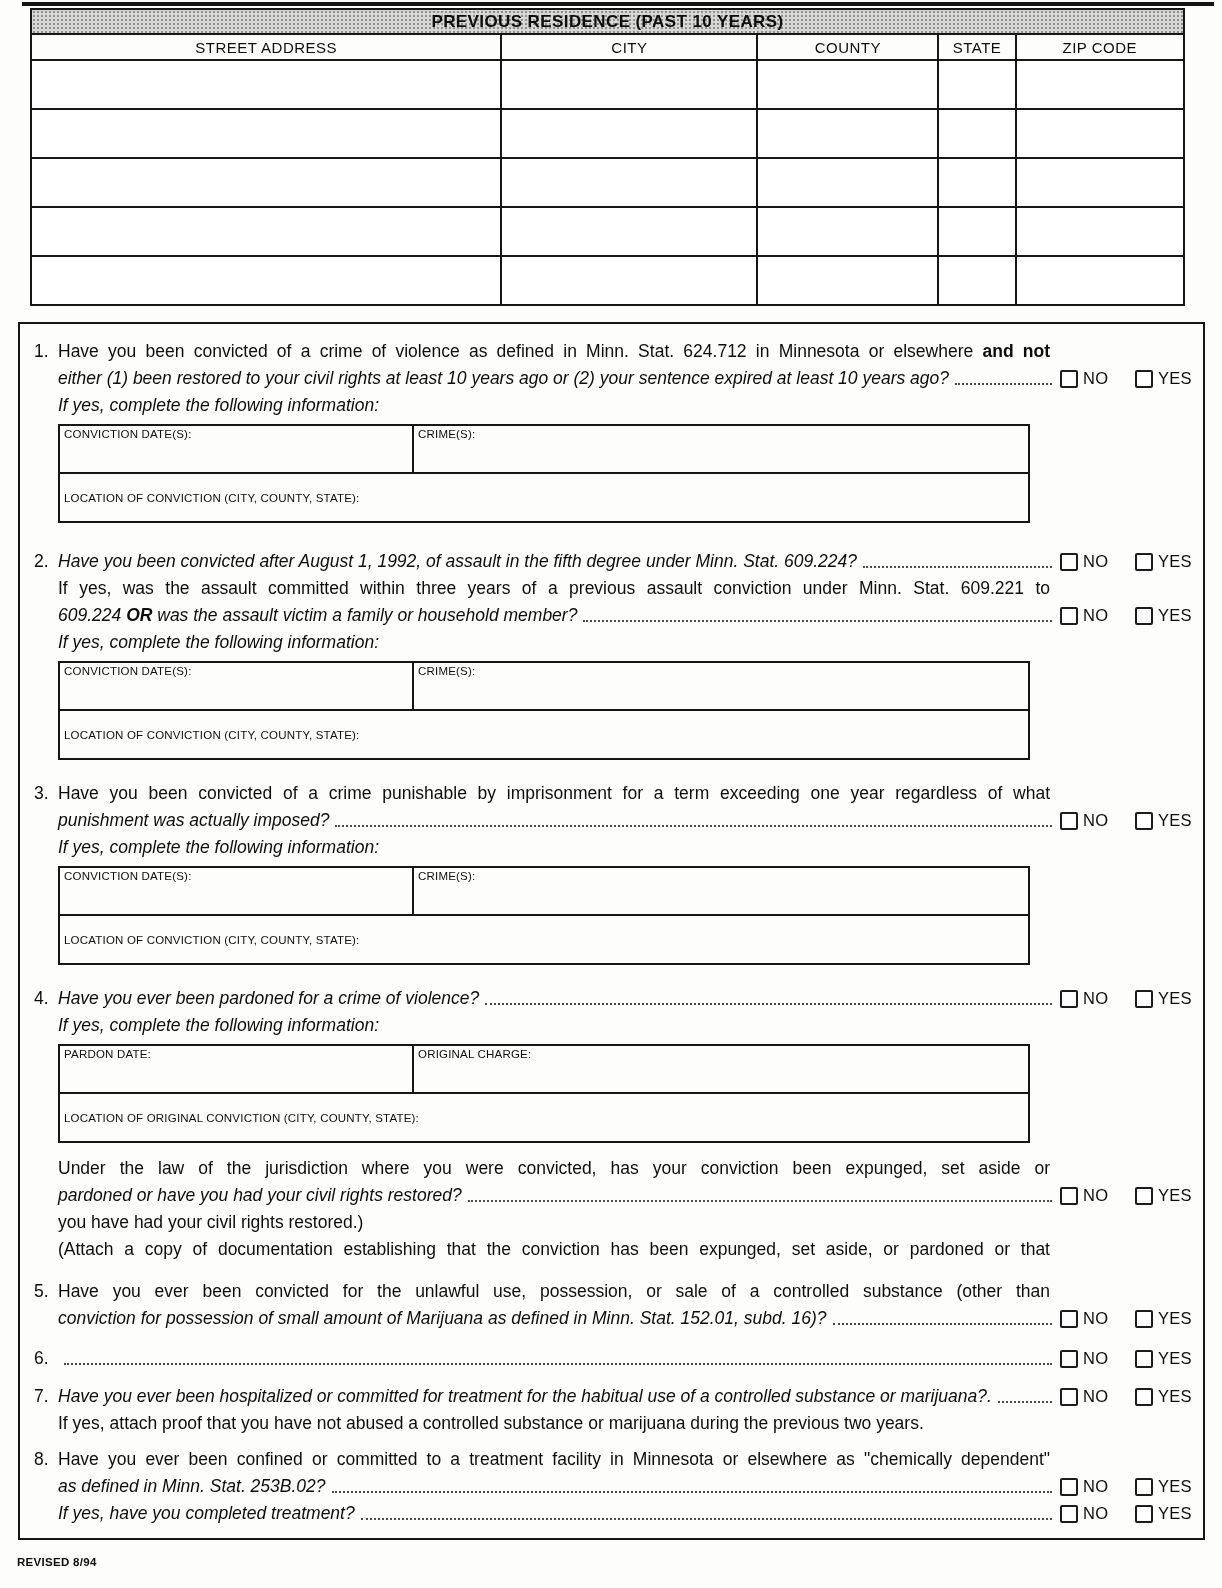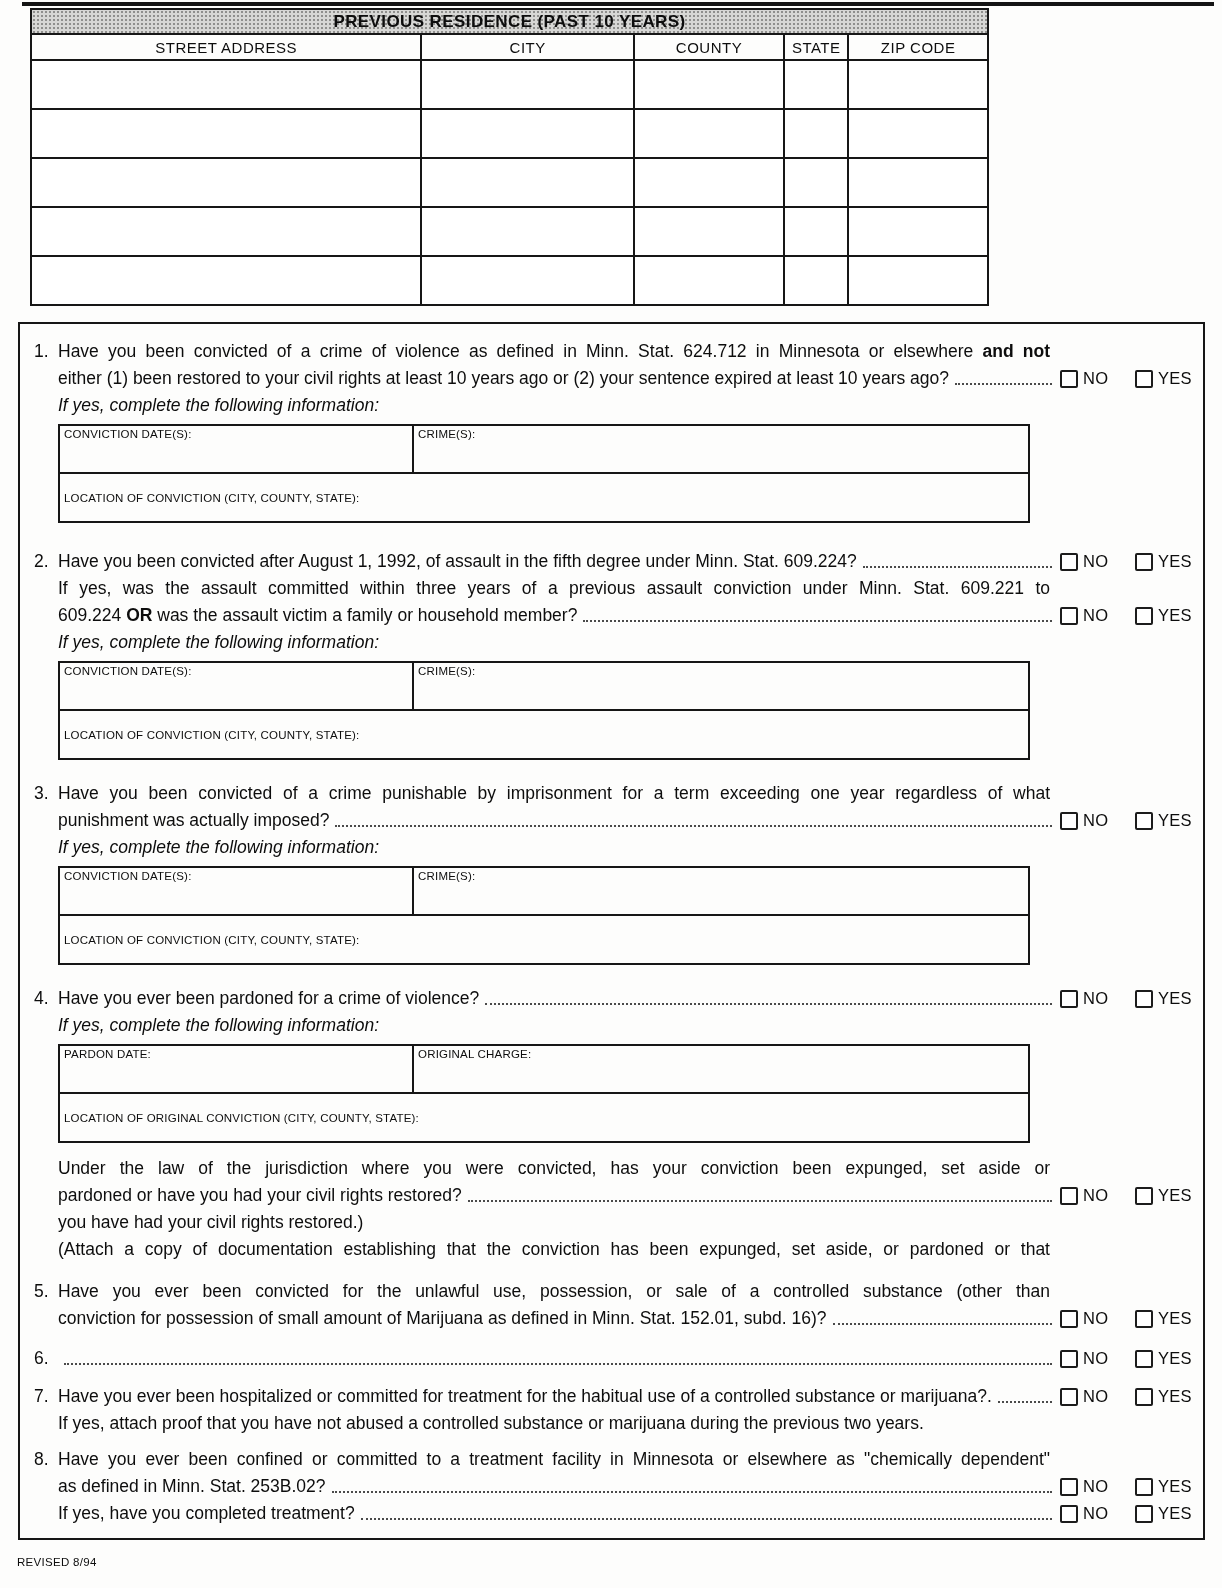--- a/index.html
+++ b/index.html
@@ -6,21 +6,21 @@
   html,body { margin:0; padding:0; }
   body {
     width:1222px; height:1588px; position:relative;
     background:#fdfdfc; color:#0d0d0d;
     font-family:"Liberation Sans", sans-serif;
     -webkit-font-smoothing:antialiased;
   }
   .top-rule { position:absolute; left:22px; top:2px; width:1192px; height:4px; background:#141414; }
 
   
-  table.res { position:absolute; left:30px; top:8px; width:959px; border-collapse:collapse; table-layout:fixed; }
+  table.res { position:absolute; left:30px; top:8px; width:1155px; border-collapse:collapse; table-layout:fixed; }
   table.res th, table.res td { border:2px solid #161616; padding:0; }
   .band-th {
     height:25px; background-color:#d7d7d5;
     background-image:radial-gradient(#8f8f8d 0.8px, transparent 0.9px);
     background-size:4px 4px;
     font-size:17px; font-weight:bold; letter-spacing:0.4px; text-align:center;
   }
   .col-th { height:26px; font-size:15px; font-weight:400; letter-spacing:0.5px; text-align:center; }
   td.cell { height:49px; background:#fff; }
 
@@ -28,40 +28,40 @@
   .qbox {
     position:absolute; left:18px; top:322px; width:1187px; height:1218px;
     border:2.5px solid #161616; background:#fdfdfc;
     padding:14px 6px 0 0; overflow:hidden;
   }
   .q { position:relative; padding-left:38px; font-size:17.5px; line-height:27px; }
   .qnum { position:absolute; left:14px; top:0; }
   .ln { }
   .just { text-align:justify; text-align-last:justify; width:992px; }
   .lnflex { display:flex; align-items:center; }
-  .qtext { white-space:nowrap; flex:0 0 auto; }
+  .qtext { white-space:nowrap; flex:0 0 auto;font-style:italic; }
   .leader { flex:1 1 auto; min-width:6px; align-self:flex-end; margin:0 8px 7px 6px; border-bottom:2.2px dotted #4a4a4a; height:0; }
   .cbg { display:flex; align-items:center; flex:0 0 auto; }
   .cbg-no { width:52px; }
   .cbg-yes { width:62px; margin-left:23px; }
   .cb { width:18px; height:18px; border:2.2px solid #1c1c1c; border-radius:2px; background:#fff; flex:0 0 auto; }
   .cbl { margin-left:5px; font-size:16.5px; letter-spacing:0.3px; }
   .ifyes { font-style:italic; }
 
   .sub { margin-top:5px; width:972px; border:2px solid #161616; font-size:11.5px; line-height:13px; letter-spacing:0.2px; }
   .sub .r1 { display:flex; height:48px; border-bottom:2px solid #161616; }
   .sub .ca { width:354px; border-right:2px solid #161616; padding:2px 4px; }
   .sub .cb2 { flex:1 1 auto; padding:2px 4px; }
   .sub .r2 { height:47px; padding:18px 4px; }
 
   .m1 { margin-top:25px; } .m2 { margin-top:20px; }
   .m4 { margin-top:15px; } .m5 { margin-top:13px; } .m6 { margin-top:11px; } .m7 { margin-top:9px; }
   .gap-top { margin-top:12px; }
 
-  .footer-note { position:absolute; left:17px; top:1556px; font-size:11.5px; font-weight:normal; letter-spacing:0.3px; }
+  .footer-note { position:absolute; left:17px; top:1556px; font-size:11.5px; font-weight:bold; letter-spacing:0.3px; }
 </style>
 </head>
 <body>
 
 <div class="top-rule"></div>
 
 <table class="res">
   <colgroup>
     <col style="width:40.8%">
       <col style="width:22.2%">

